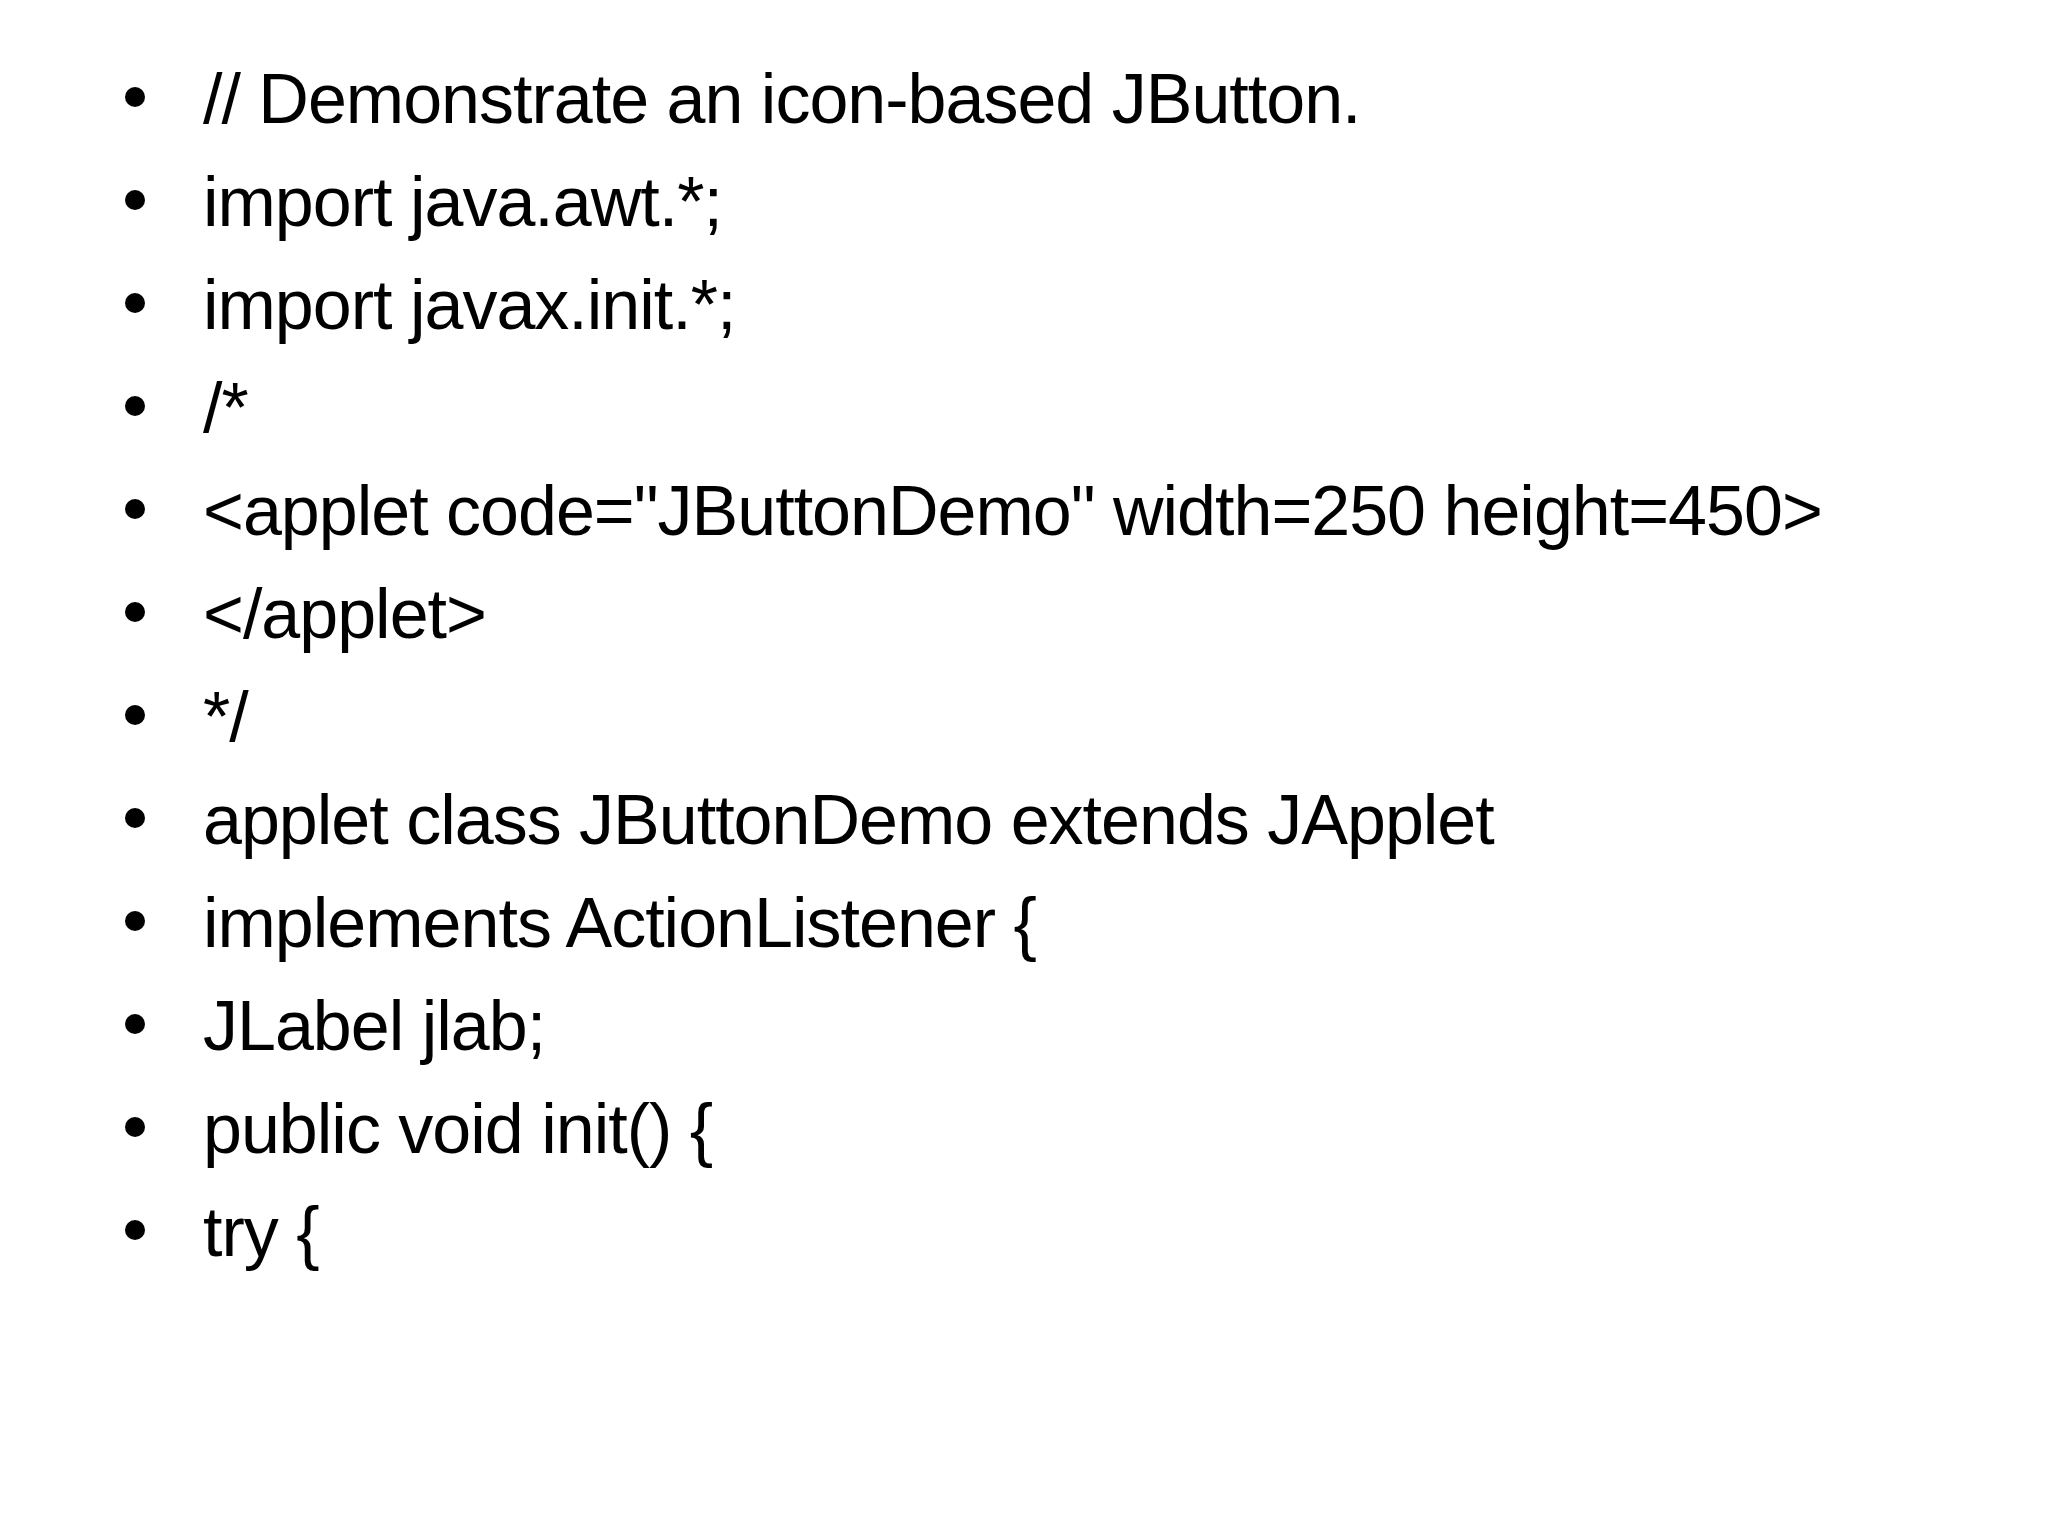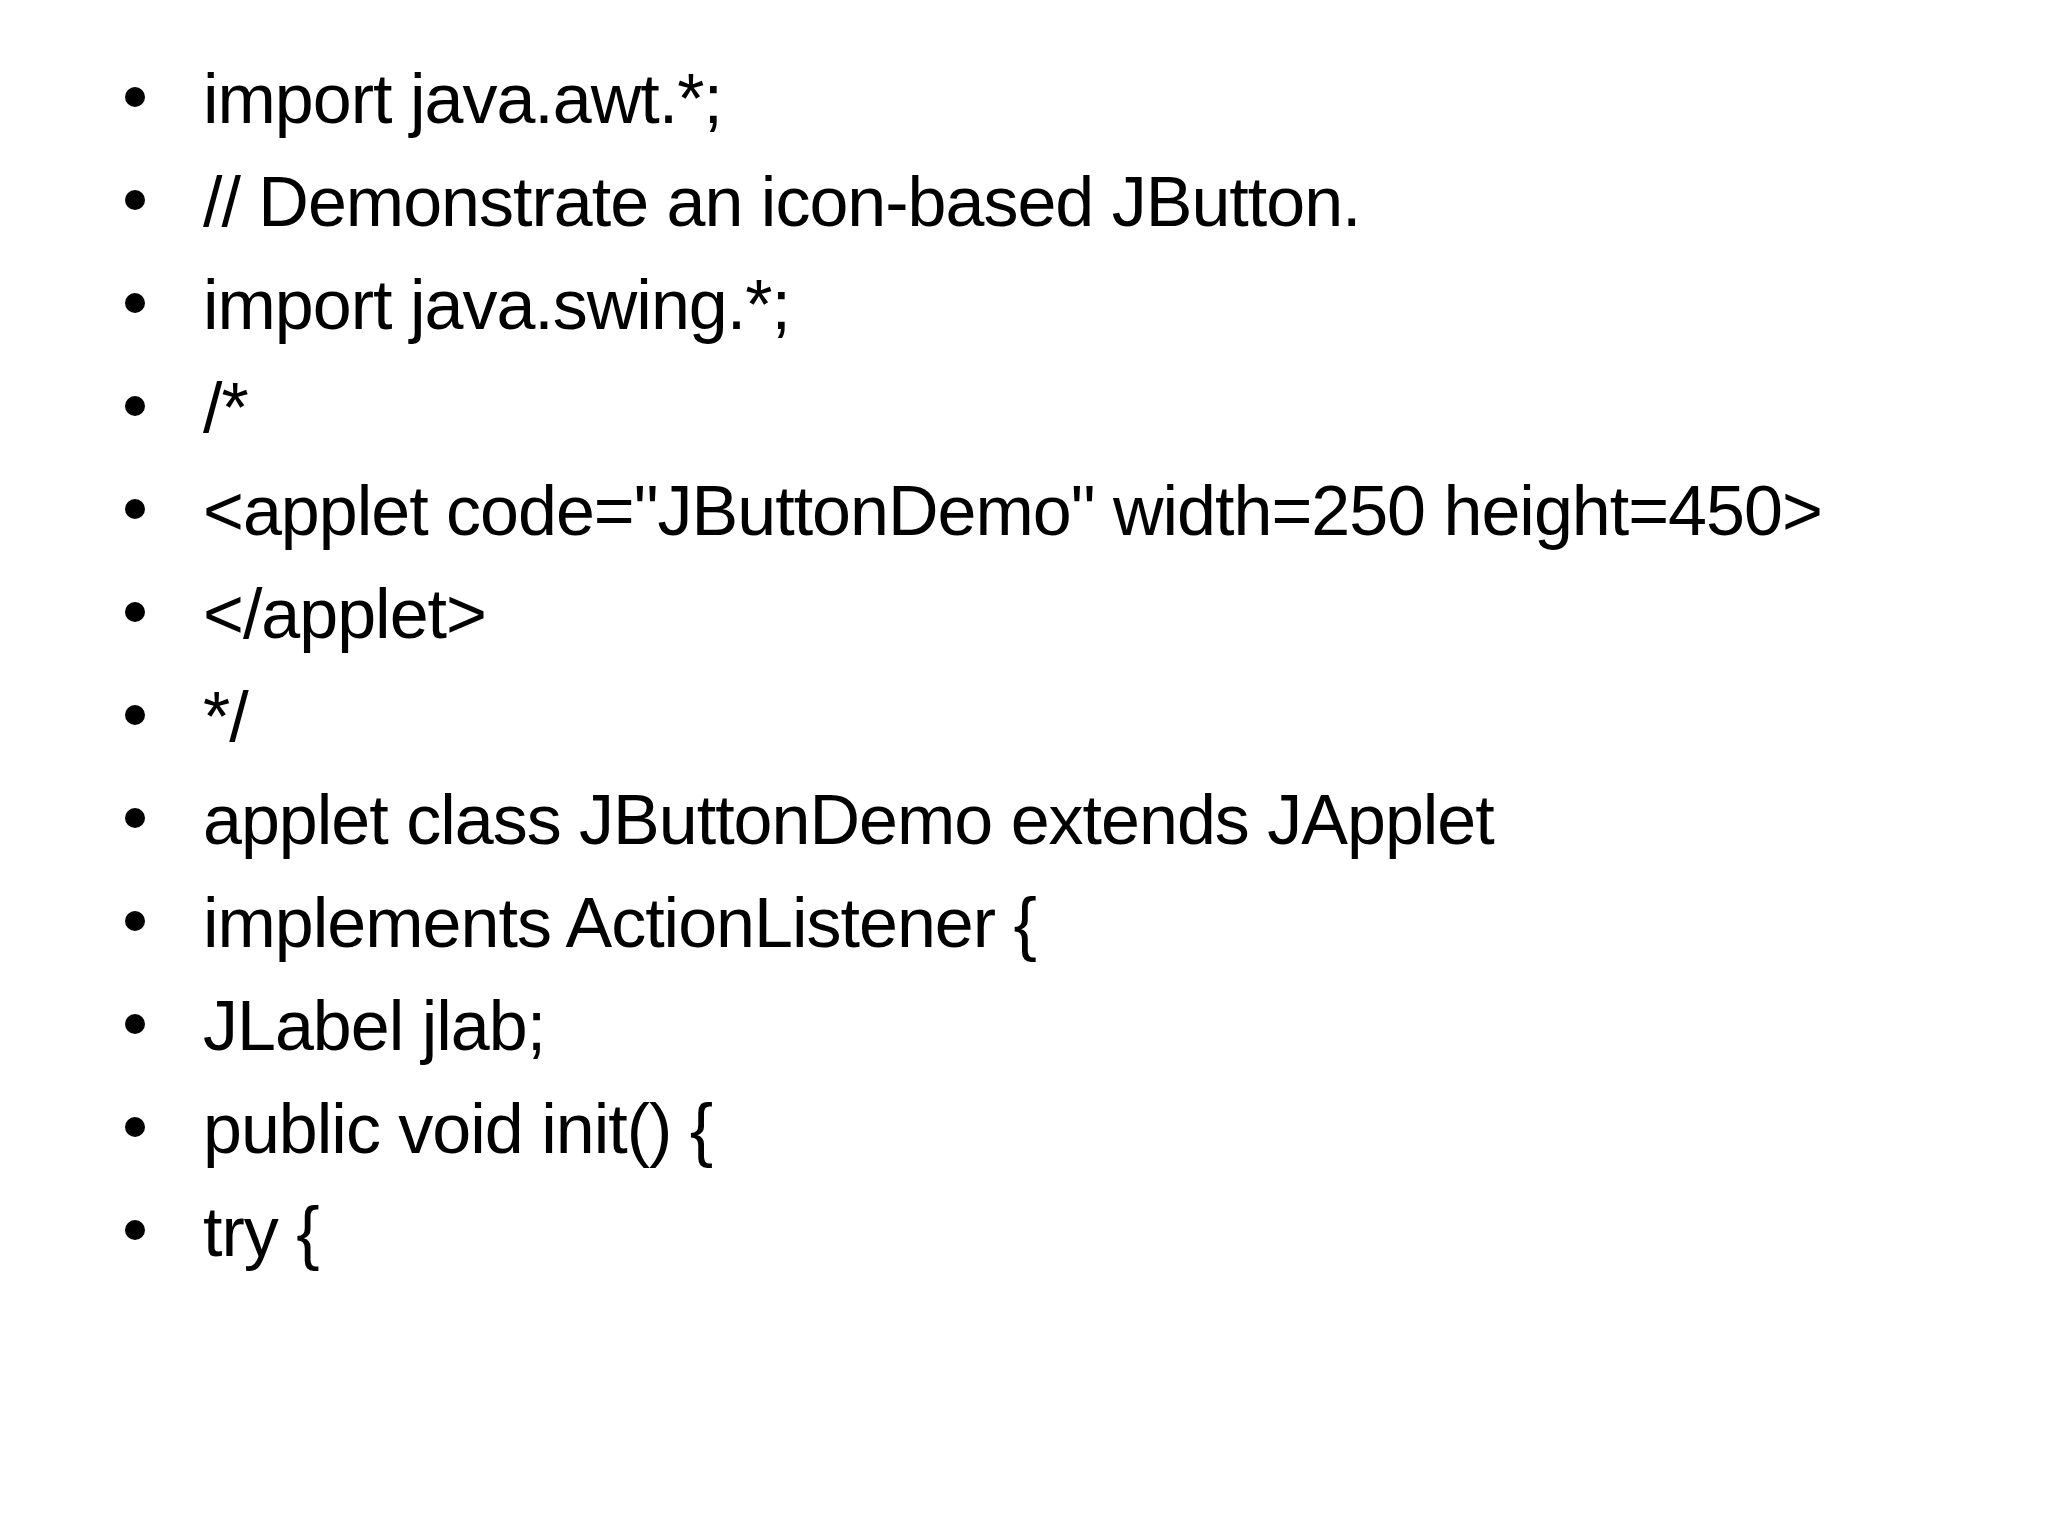--- a/index.html
+++ b/index.html
@@ -45,23 +45,23 @@
     height: 20px;
     border-radius: 50%;
     background: #000000;
   }
 </style>
 </head>
 <body>
 
 <div class="slide">
   <ul class="code-list">
+      <li>// Demonstrate an icon-based JButton.</li>
       <li>import java.awt.*;</li>
-      <li>// Demonstrate an icon-based JButton.</li>
-      <li>import java.swing.*;</li>
+      <li>import javax.init.*;</li>
       <li>/*</li>
       <li>&lt;applet code="JButtonDemo" width=250 height=450&gt;</li>
       <li>&lt;/applet&gt;</li>
       <li>*/</li>
       <li>applet class JButtonDemo extends JApplet</li>
       <li>implements ActionListener {</li>
       <li>JLabel jlab;</li>
       <li>public void init() {</li>
       <li>try {</li>
     </ul>

